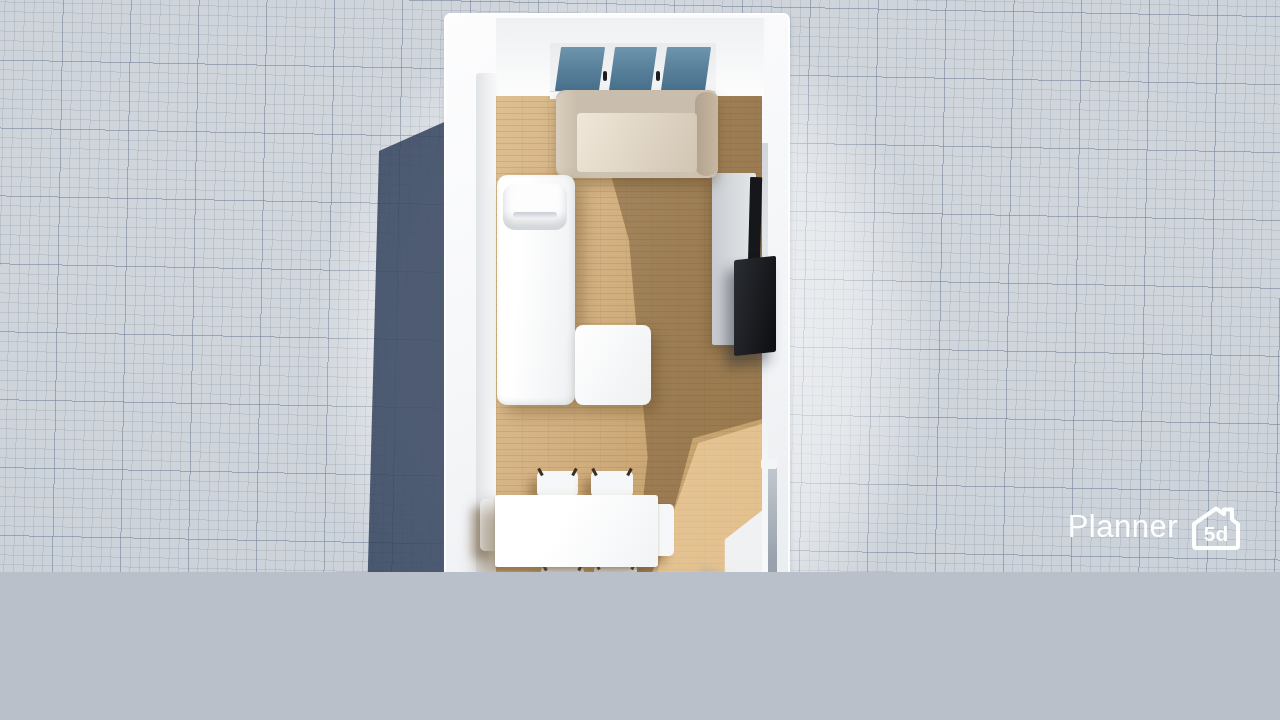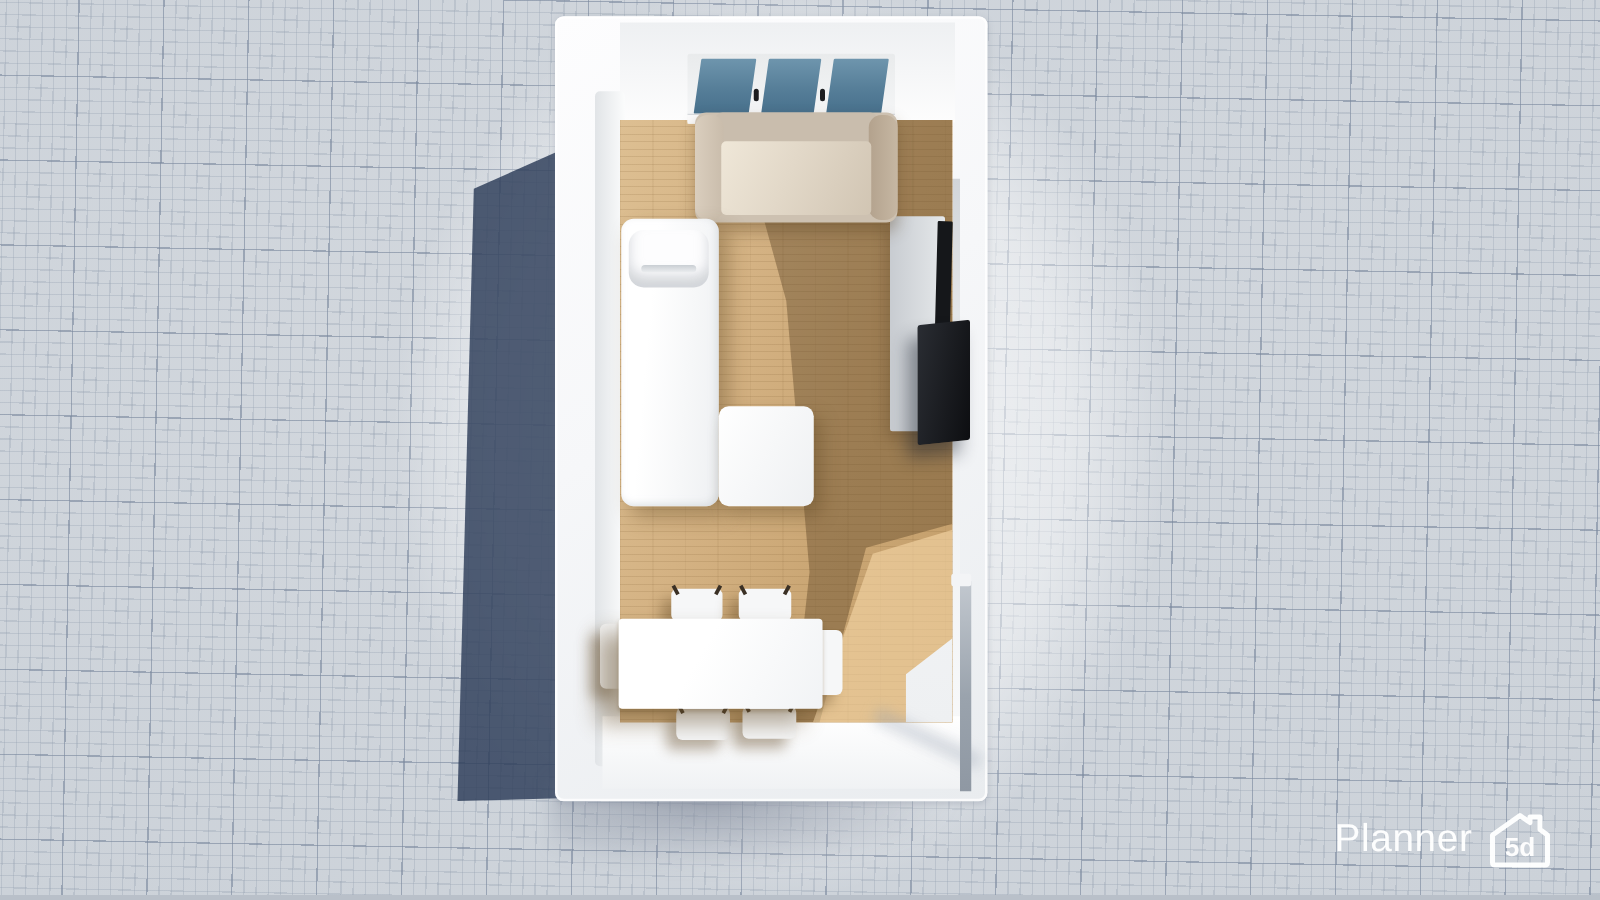--- a/index.html
+++ b/index.html
@@ -1,17 +1,17 @@
 <!DOCTYPE html>
 <html style="--canvas-bg: #ccd2d9; --grid-minor: rgba(148,160,176,0.33); --grid-major: rgba(120,134,156,0.5); --cast-shadow: rgba(44,60,88,0.82); --wall-white: #f7f8fa; --floor-wood-light: #ddbf92; --floor-wood-dark: #a8834f; --window-glass-blue: #567e98; --sofa-beige: #cdc1b1; --furniture-white: #f9fafb; --tv-black: #15171a; --cabinet-gray: #d5d9dd; --door-frame-gray: #9aa3ad;"><head>
 <meta charset="utf-8">
 <style>
   html,body{margin:0;padding:0;background:#b9c0c9;}
   .stage{
-    position:relative;width:1280px;height:716px;overflow:hidden;
+    position:relative;width:1280px;height:572px;overflow:hidden;
     background:radial-gradient(160% 130% at 48% 40%, #d3d8de 0%, #ccd2d9 55%, #c2c9d2 100%);
     font-family:"Liberation Sans", sans-serif;
   }
   
   .grid-layer{
     position:absolute;left:-80px;top:-80px;width:1460px;height:900px;
     transform:rotate(1.1deg);
     background-image:
       repeating-linear-gradient(90deg, var(--grid-major) 0 1px, transparent 1px 67.9px),
       repeating-linear-gradient(0deg,  var(--grid-major) 0 1px, transparent 1px 67.9px),

